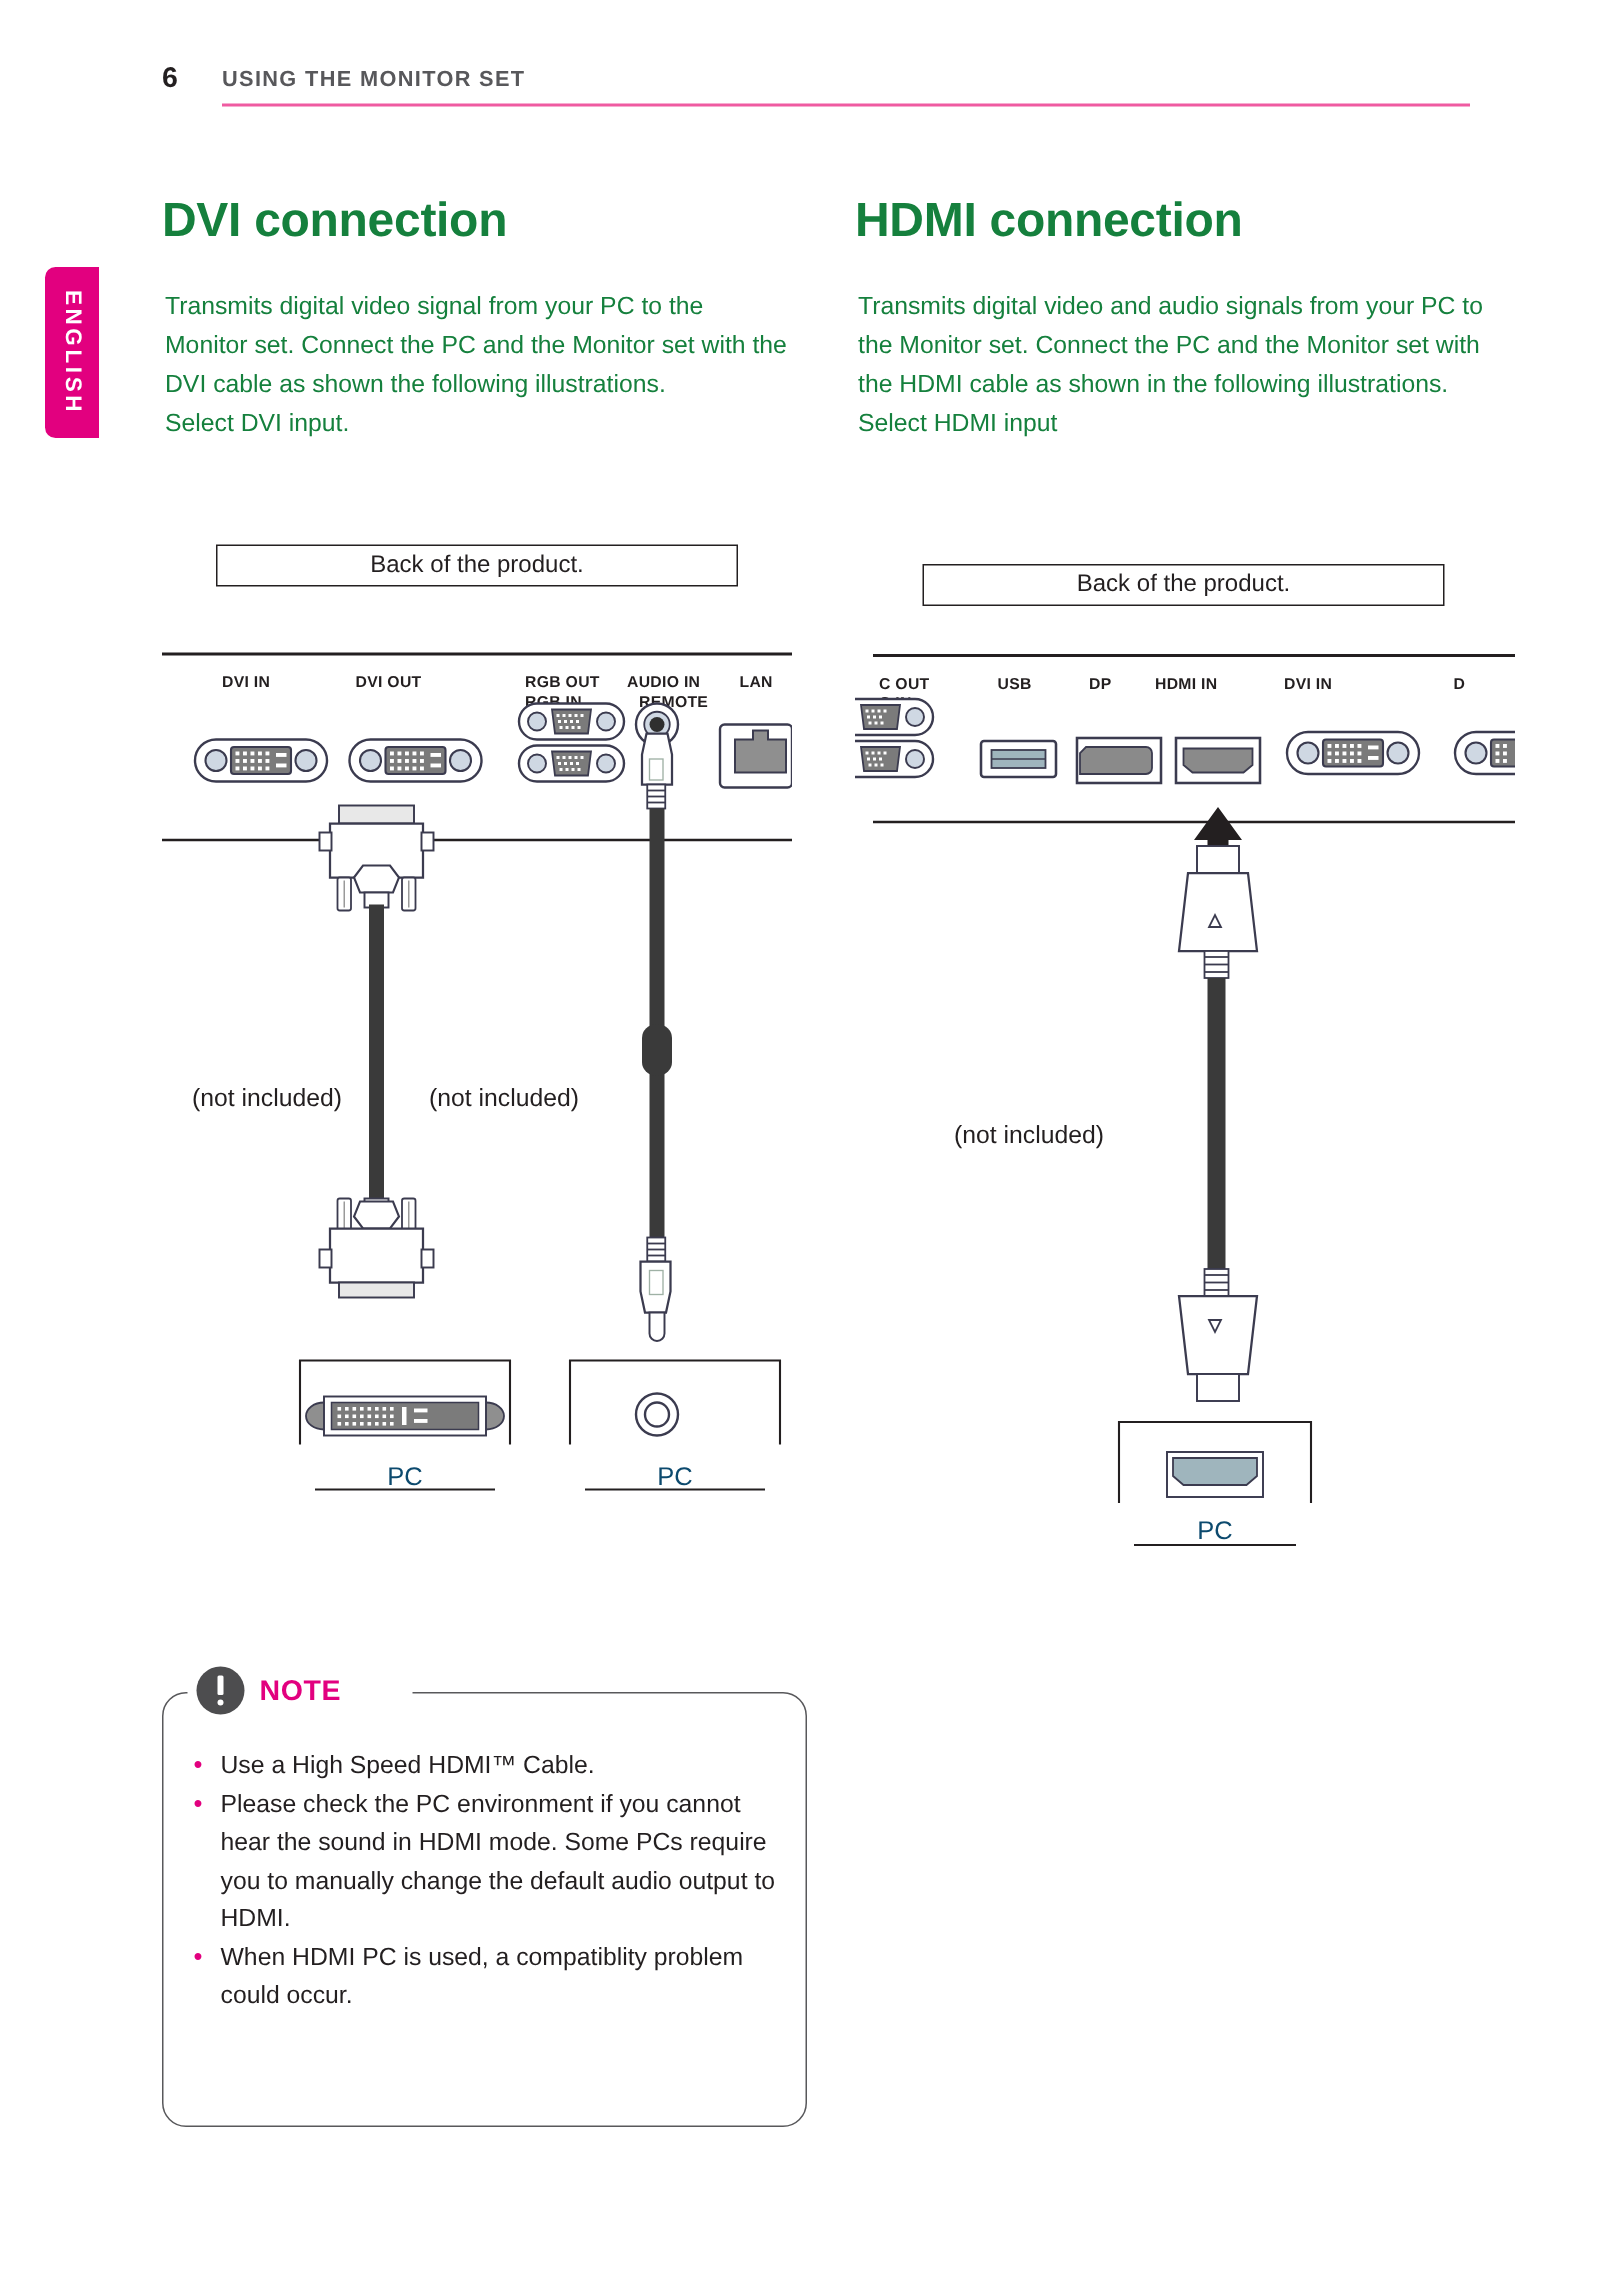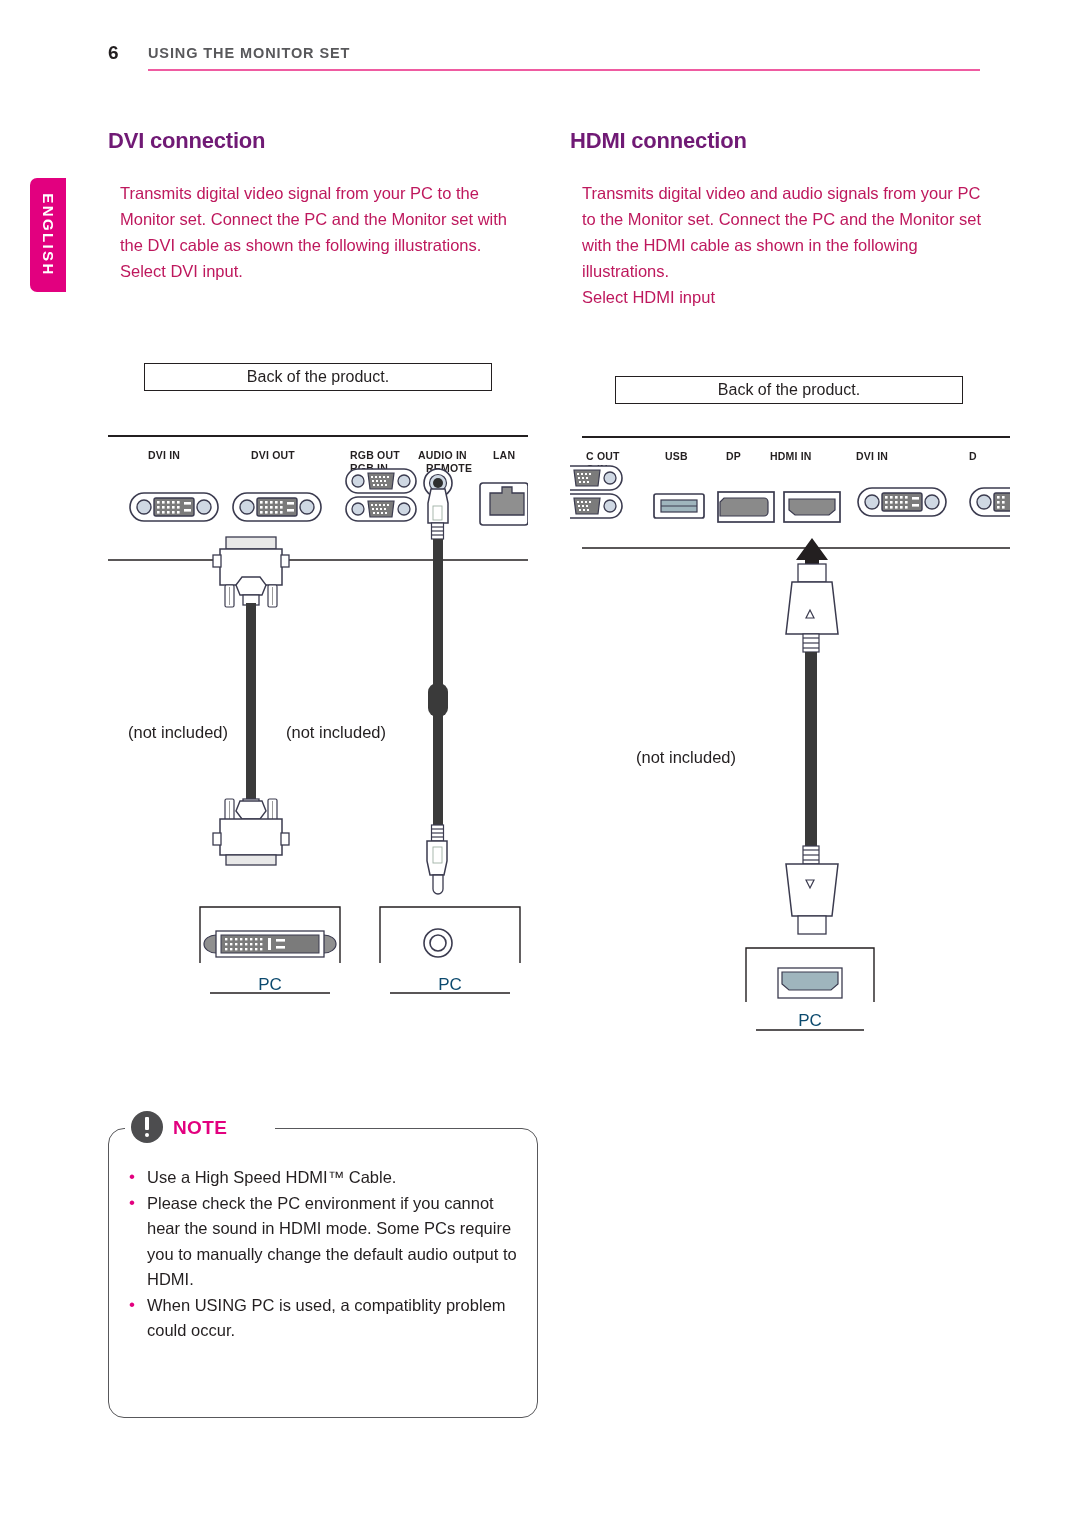--- a/index.html
+++ b/index.html
@@ -77,31 +77,31 @@
     transform: rotate(90deg);
     transform-origin: 18px 18px;
   }
 
   
   .column { position: absolute; top: 128px; }
   #col-dvi  { left: 108px; width: 420px; }
   #col-hdmi { left: 570px; width: 440px; }
 
   .section-title {
-    font-size: 22px;
+    font-size: 32px;
     font-weight: bold;
-    color: #701a75;
+    color: #15803d;
     margin: 0 0 26px 0;
     letter-spacing: -0.2px;
   }
   .section-body {
     font-size: 16.5px;
     line-height: 26px;
-    color: #be185d;
-    margin: 12px;
+    color: #15803d;
+    margin: 2px;
   }
 
   
   .diagram {
     position: absolute;
     overflow: hidden;
   }
   #diagram-dvi  { left: 108px; top: 355px; width: 420px; height: 680px; }
   #diagram-hdmi { left: 570px; top: 368px; width: 440px; height: 690px; }
 
@@ -256,21 +256,21 @@
 Select HDMI input</p>
 </div>
 
 <div class="diagram" id="diagram-dvi">
 
   <div class="back-label-box" id="back-box-dvi">Back of the product.</div>
 
   <div class="panel-rule" style="left:0px; top:80px; width:420px;"></div>
 
   <div class="port-label" style="left:40px;  top:94px;">DVI IN</div>
-  <div class="port-label" style="left:143px; top:94px;">DVI OUT</div>
+  <div class="port-label" style="left:129px; top:94px;">DVI OUT</div>
   <div class="port-label" style="left:242px; top:94px;">RGB OUT</div>
   <div class="port-label" style="left:242px; top:107px;">RGB IN</div>
   <div class="port-label" style="left:310px; top:94px;">AUDIO IN</div>
   <div class="port-label" style="left:318px; top:107px;">REMOTE</div>
   <div class="port-label" style="left:385px; top:94px;">LAN</div>
 
   <svg width="420" height="680" viewBox="0 0 420 680" style="position:absolute;left:0;top:0;">
     <defs>
       <g id="dvi-port">
         <path d="M14,0 h60 a14,14 0 0 1 0,28 h-60 a14,14 0 0 1 0,-28 z" fill="#ffffff" stroke="#3b3b4f" stroke-width="1.6"></path>
@@ -604,15 +604,15 @@
   <div class="pc-label" style="left:176px; top:643px; width:128px;">PC</div>
 </div>
 
 <div id="note-box">
   <div id="note-header-mask"></div>
   <div id="note-icon"></div>
   <div id="note-title">NOTE</div>
   <ul id="note-list">
     <li>Use a High Speed HDMI™ Cable.</li>
     <li>Please check the PC environment if you cannot hear the sound in HDMI mode. Some PCs require you to manually change the default audio output to HDMI.</li>
-    <li>When USING PC is used, a compatiblity problem could occur.</li>
+    <li>When HDMI PC is used, a compatiblity problem could occur.</li>
   </ul>
 </div>
 
 </body></html>

